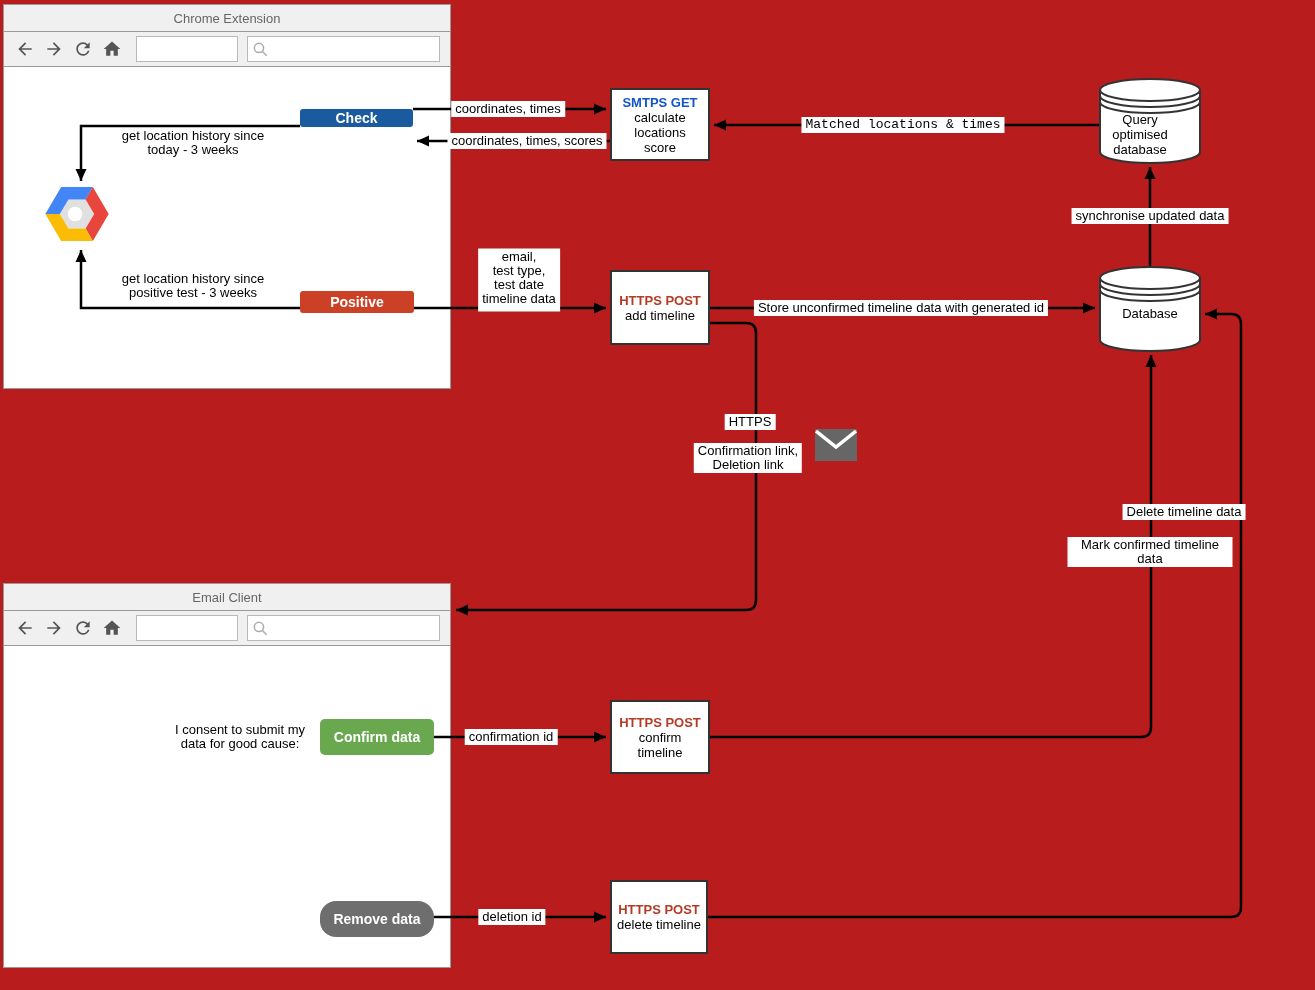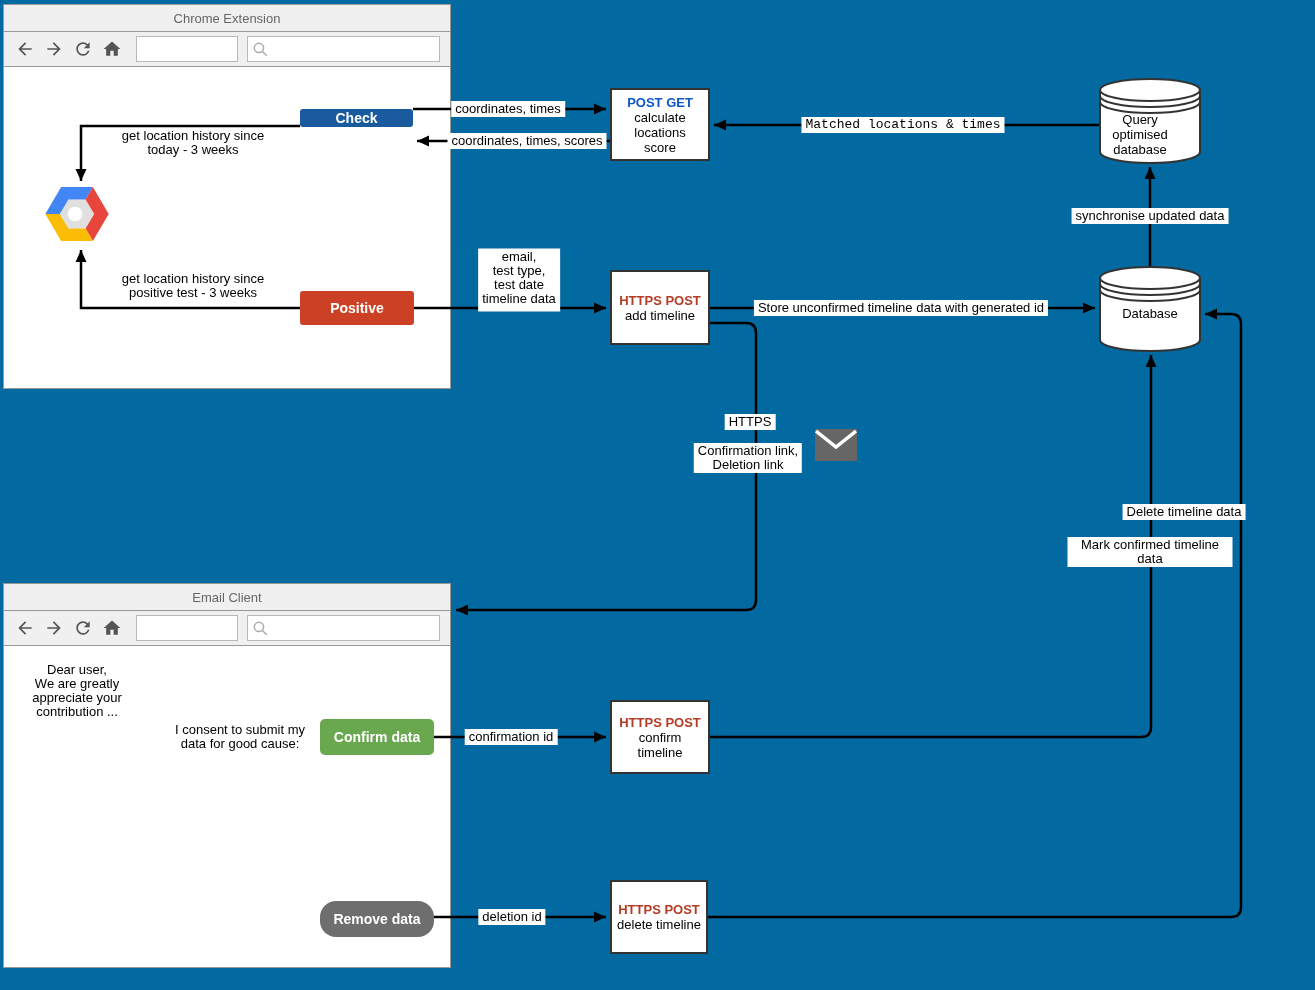--- a/index.html
+++ b/index.html
@@ -1,17 +1,17 @@
 <!DOCTYPE html>
 <html><head>
 <meta charset="utf-8">
 <style>
   * { margin:0; padding:0; box-sizing:border-box; }
   body { background:#fff; font-family:"Liberation Sans", sans-serif; }
-  .canvas { position:relative; width:1315px; height:990px; background:#0369a1; overflow:hidden; }
+  .canvas { position:relative; width:1315px; height:990px; background:#b91c1c; overflow:hidden; }
 
   
   .window { position:absolute; width:448px; height:385px; border:1px solid #999; background:#fff; z-index:1; }
   .titlebar { height:27px; background:#f0f0f0; border-bottom:1px solid #999;
               display:flex; align-items:center; justify-content:center;
               font-size:13px; color:#666; }
   .toolbar { height:35px; background:#f0f0f0; border-bottom:1px solid #999;
              display:flex; align-items:center; padding:0 10px; }
   .tb-icon { width:22px; height:22px; margin-right:7px; display:flex; align-items:center; justify-content:center; cursor:pointer; }
   .tb-icon svg { width:20px; height:20px; fill:#555; }
@@ -147,26 +147,26 @@
 
   <svg class="icon-abs" style="left:44px; top:182px;" width="66" height="64" viewBox="0 0 100 96">
     <polygon points="24,48 37,26 63,26 76,48 63,70 37,70" fill="#e0e0e0"></polygon>
     <polygon points="2,48 26,7 74,7 63,26 37,26 24,48" fill="#4285f4"></polygon>
     <polygon points="74,7 98,48 74,89 63,70 76,48 63,26" fill="#e8453c"></polygon>
     <polygon points="26,89 2,48 24,48 37,70 63,70 74,89" fill="#fbbc05"></polygon>
     <circle cx="47" cy="48" r="11" fill="#ffffff"></circle>
   </svg>
 
   <button class="btn" style="left: 300px; top: 109px; width: 113px; height: 18px; border-radius: 3px; background-color: rgb(26, 90, 158);">Check</button>
-  <button class="btn" style="left: 300px; top: 291px; width: 114px; height: 34px; border-radius: 3px; background-color: rgb(204, 65, 37);">Positive</button>
+  <button class="btn" style="left: 300px; top: 291px; width: 114px; height: 22px; border-radius: 3px; background-color: rgb(204, 65, 37);">Positive</button>
   <button class="btn" style="left: 320px; top: 719px; width: 114px; height: 36px; border-radius: 5px; background-color: rgb(106, 168, 79);">Confirm data</button>
   <button class="btn" style="left: 320px; top: 901px; width: 114px; height: 36px; border-radius: 16px; background-color: rgb(110, 110, 110);">Remove data</button>
 
   <div class="node" style="left:610px; top:88px; height:73px;">
-    <div class="node-title" style="color: rgb(17, 85, 204);">POST GET</div>
+    <div class="node-title" style="color: rgb(17, 85, 204);">SMTPS GET</div>
     <div>calculate
 locations
 score</div>
   </div>
   <div class="node" style="left:610px; top:270px; height:75px;">
     <div class="node-title" style="color: rgb(182, 59, 37);">HTTPS POST</div>
     <div>add timeline</div>
   </div>
   <div class="node" style="left:610px; top:700px;">
     <div class="node-title" style="color: rgb(182, 59, 37);">HTTPS POST</div>
@@ -215,20 +215,16 @@
   <div class="lbl" style="left:901px; top:308px;">Store unconfirmed timeline data with generated id</div>
   <div class="lbl" style="left:1150px; top:216px;">synchronise updated data</div>
   <div class="lbl" style="left:750px; top:422px;">HTTPS</div>
   <div class="lbl" style="left:748px; top:458px;">Confirmation link,
 Deletion link</div>
   <div class="lbl" style="left:1150px; top:552px;">Mark confirmed timeline data</div>
   <div class="lbl" style="left:1184px; top:512px;">Delete timeline data</div>
   <div class="lbl" style="left:511px; top:737px;">confirmation id</div>
   <div class="lbl" style="left:512px; top:917px;">deletion id</div>
 
-  <div class="lbl" style="left:77px; top:691px;">Dear user,
-We are greatly
-appreciate your
-contribution ...</div>
   <div class="lbl" style="left:240px; top:737px;">I consent to submit my
 data for good cause:</div>
 
 </div>
 
 </body></html>

